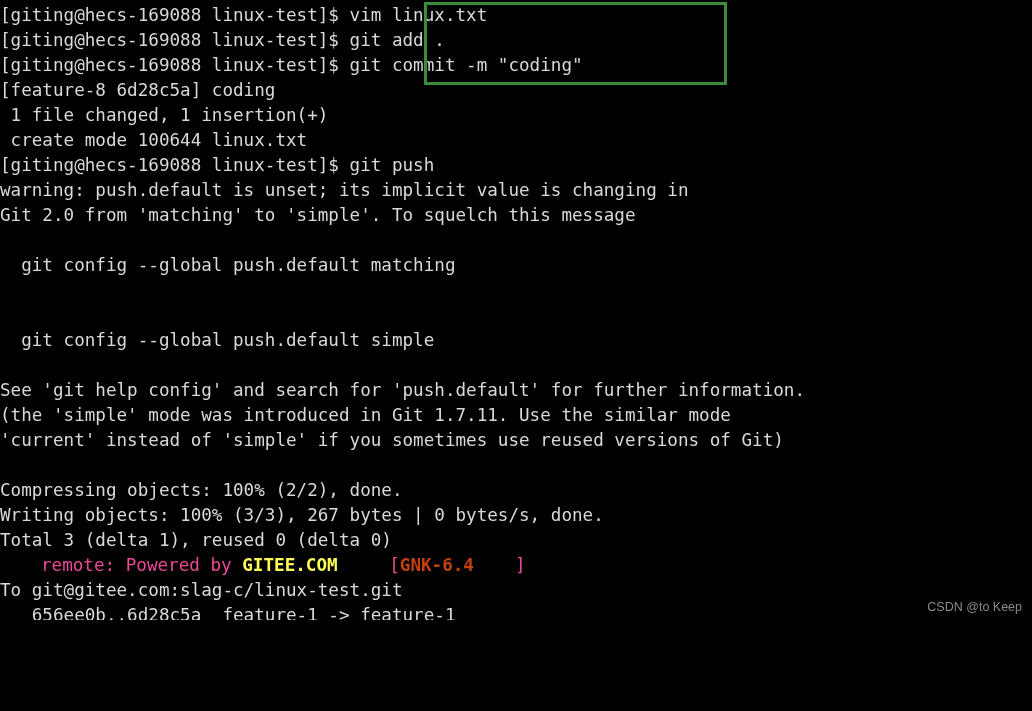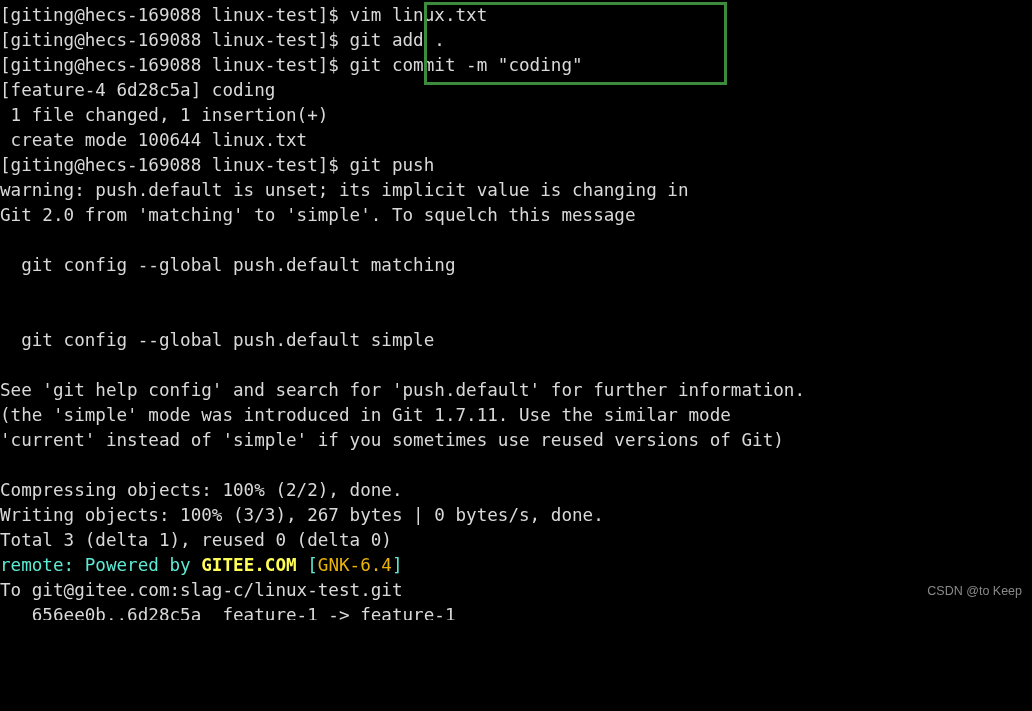--- a/index.html
+++ b/index.html
@@ -32,22 +32,22 @@
     white-space: pre;
     margin: 0;
     padding: 0;
     font-family: "DejaVu Sans Mono", "Liberation Mono", monospace;
     font-size: 17.6px;
     line-height: 25px;
   }
   .line.blank { color: transparent; }
 
   .c-yellow { color: #ffff55; font-weight: bold; }
-  .c-magenta { color: #eab308; font-weight: normal; }
-  .c-default { color: #5eead4; }
+  .c-magenta { color: #c2410c; font-weight: bold; }
+  .c-default { color: #ec4899; margin-left: 41px; }
 
   
   #cmd-highlight-box {
     position: absolute;
     left: 424px;
     top: 2px;
     width: 303px;
     height: 83px;
     border: 3px solid #3d8b3d;
     box-sizing: border-box;
@@ -61,38 +61,38 @@
     left: 432px;
     top: 698px;
     width: 16px;
     height: 13px;
     background: #00ff00;
   }
 
   #watermark {
     position: absolute;
     right: 10px;
-    bottom: 21px;
+    bottom: 5px;
     font-family: "Liberation Sans", sans-serif;
     font-size: 12.5px;
     line-height: 16px;
     color: #8a8a8a;
     white-space: pre;
   }
 </style>
 </head>
 <body>
 
 <div id="terminal">
 
   <div id="screen">
     <div class="line">[giting@hecs-169088 linux-test]$ vim linux.txt</div>
     <div class="line">[giting@hecs-169088 linux-test]$ git add .</div>
     <div class="line">[giting@hecs-169088 linux-test]$ git commit -m "coding"</div>
-    <div class="line">[feature-4 6d28c5a] coding</div>
+    <div class="line">[feature-8 6d28c5a] coding</div>
     <div class="line"> 1 file changed, 1 insertion(+)</div>
     <div class="line"> create mode 100644 linux.txt</div>
     <div class="line">[giting@hecs-169088 linux-test]$ git push</div>
     <div class="line">warning: push.default is unset; its implicit value is changing in</div>
     <div class="line">Git 2.0 from 'matching' to 'simple'. To squelch this message</div>
     <div class="line blank"></div>
     <div class="line">  git config --global push.default matching</div>
     <div class="line blank"></div>
     <div class="line blank"></div>
     <div class="line">  git config --global push.default simple</div>

